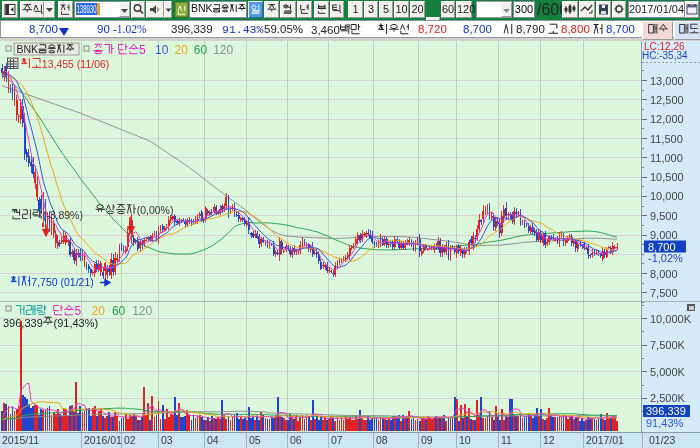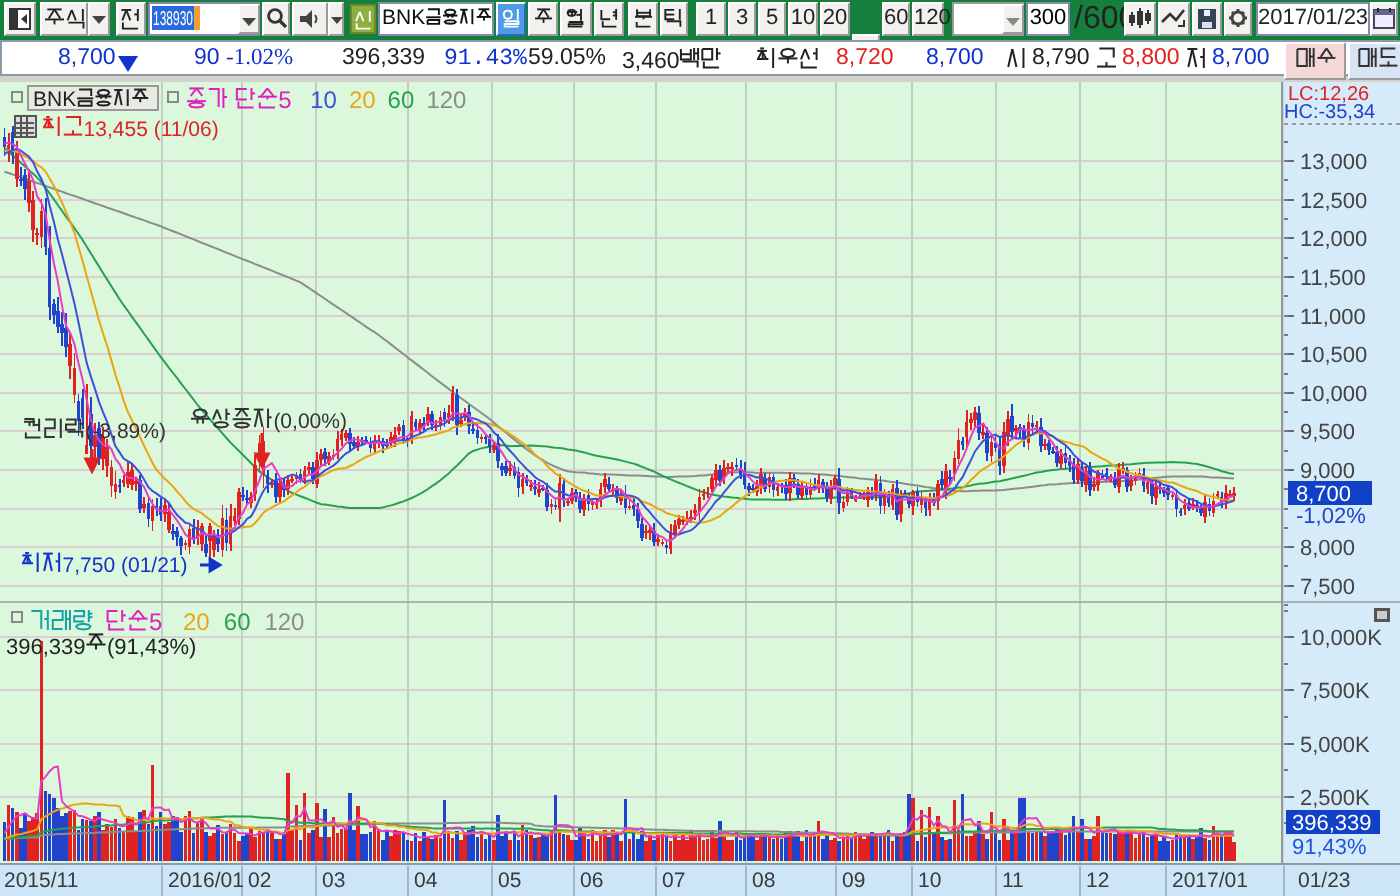--- a/index.html
+++ b/index.html
@@ -1479,21 +1479,21 @@
       </svg>
     </div>
     <div style="position:absolute;left:612px;top:1px;width:14px;height:17px;background:#f2f1ee;border:1px solid #9a9a9a;border-top-color:#fff;border-left-color:#fff;box-sizing:border-box;text-align:center">
       <svg width="12" height="15" style="display:block;margin:0 auto">
         <circle cx="6" cy="7" r="3" fill="none" stroke="#444" stroke-width="1.5"></circle>
         <g stroke="#444" stroke-width="1.5">
           <path d="M6,2.5 V4 M6,10 V11.5 M1.5,7 H3 M9,7 H10.5 M3,4 L4,5 M8,9 L9,10 M8,5 L9,4 M3,10 L4,9"></path>
         </g>
       </svg>
     </div>
-    <div style="position:absolute;left:628px;top:1px;width:57px;height:17px;background:#fff;border:1px solid #88a;box-sizing:border-box;font-size:11px;font-family:'Liberation Sans';text-align:center;line-height:15px;color:#222">2017/01/23</div>
+    <div style="position:absolute;left:628px;top:1px;width:57px;height:17px;background:#fff;border:1px solid #88a;box-sizing:border-box;font-size:11px;font-family:'Liberation Sans';text-align:center;line-height:15px;color:#222">2017/01/04</div>
     <div style="position:absolute;left:685px;top:1px;width:14px;height:17px;background:#f2f1ee;border:1px solid #9a9a9a;border-top-color:#fff;border-left-color:#fff;box-sizing:border-box;text-align:center">
       <svg width="12" height="15" style="display:block;margin:0 auto">
         <rect x="1" y="3" width="10" height="9" fill="#eef" stroke="#446"></rect>
         <rect x="1" y="3" width="10" height="2.5" fill="#668"></rect>
         <path d="M3,2 V4 M9,2 V4" stroke="#224"></path>
       </svg>
     </div>
   </div>
 <div style="position:absolute;left:0;top:20px;width:698px;height:16px;background:#fff;border:1px solid #8a9aa8">
     <div style="position:absolute;left:28px;top:2px;font-size:11.5px;color:#1133cc;font-family:'Liberation Sans'">8,700</div>

